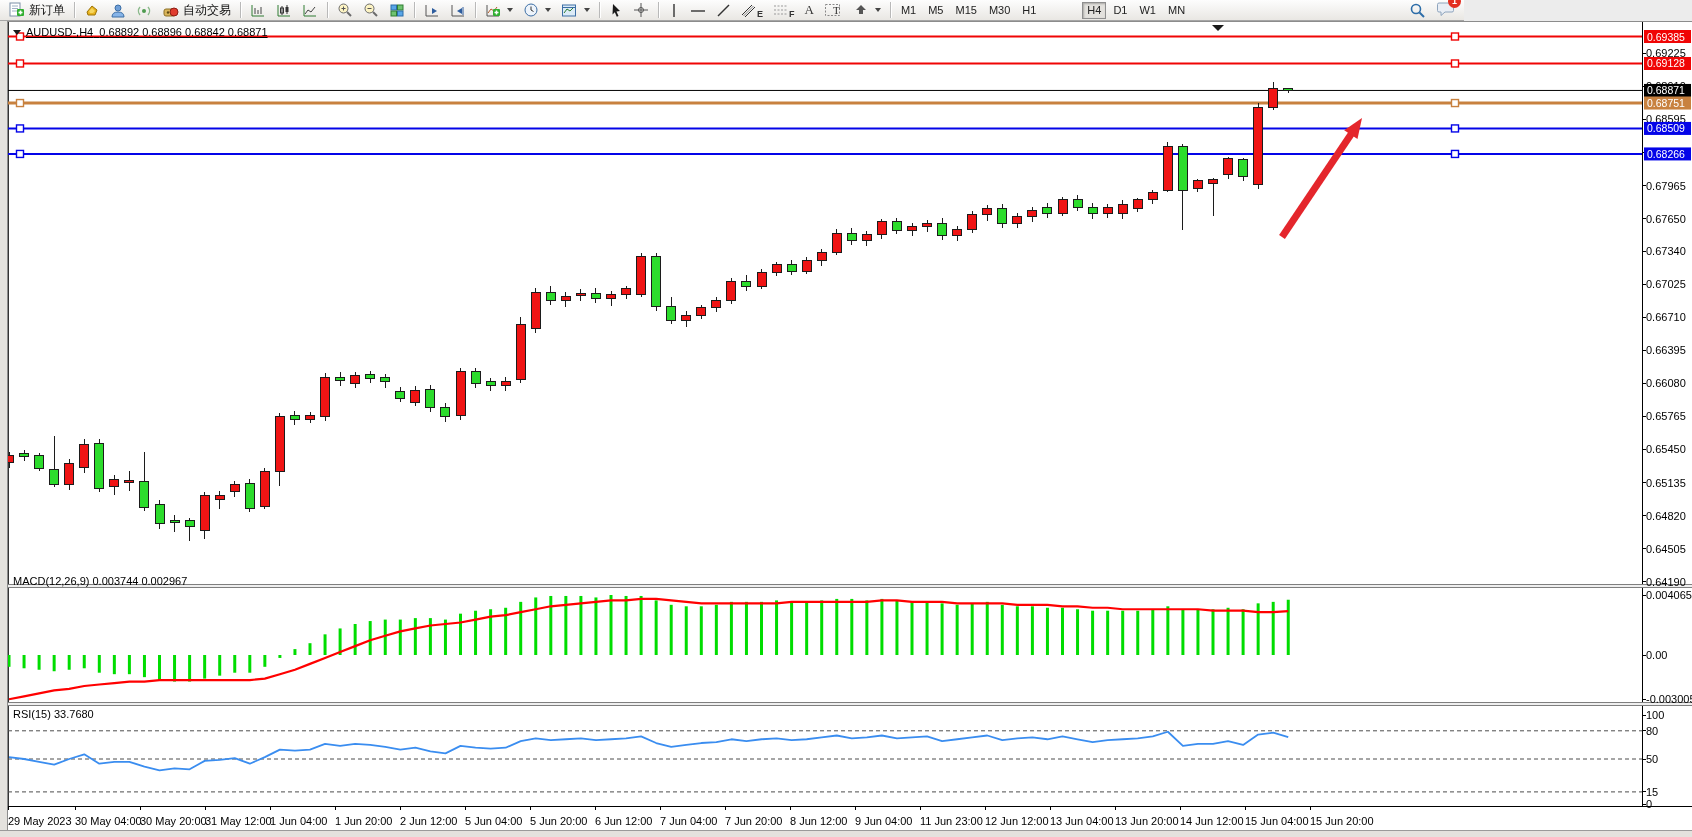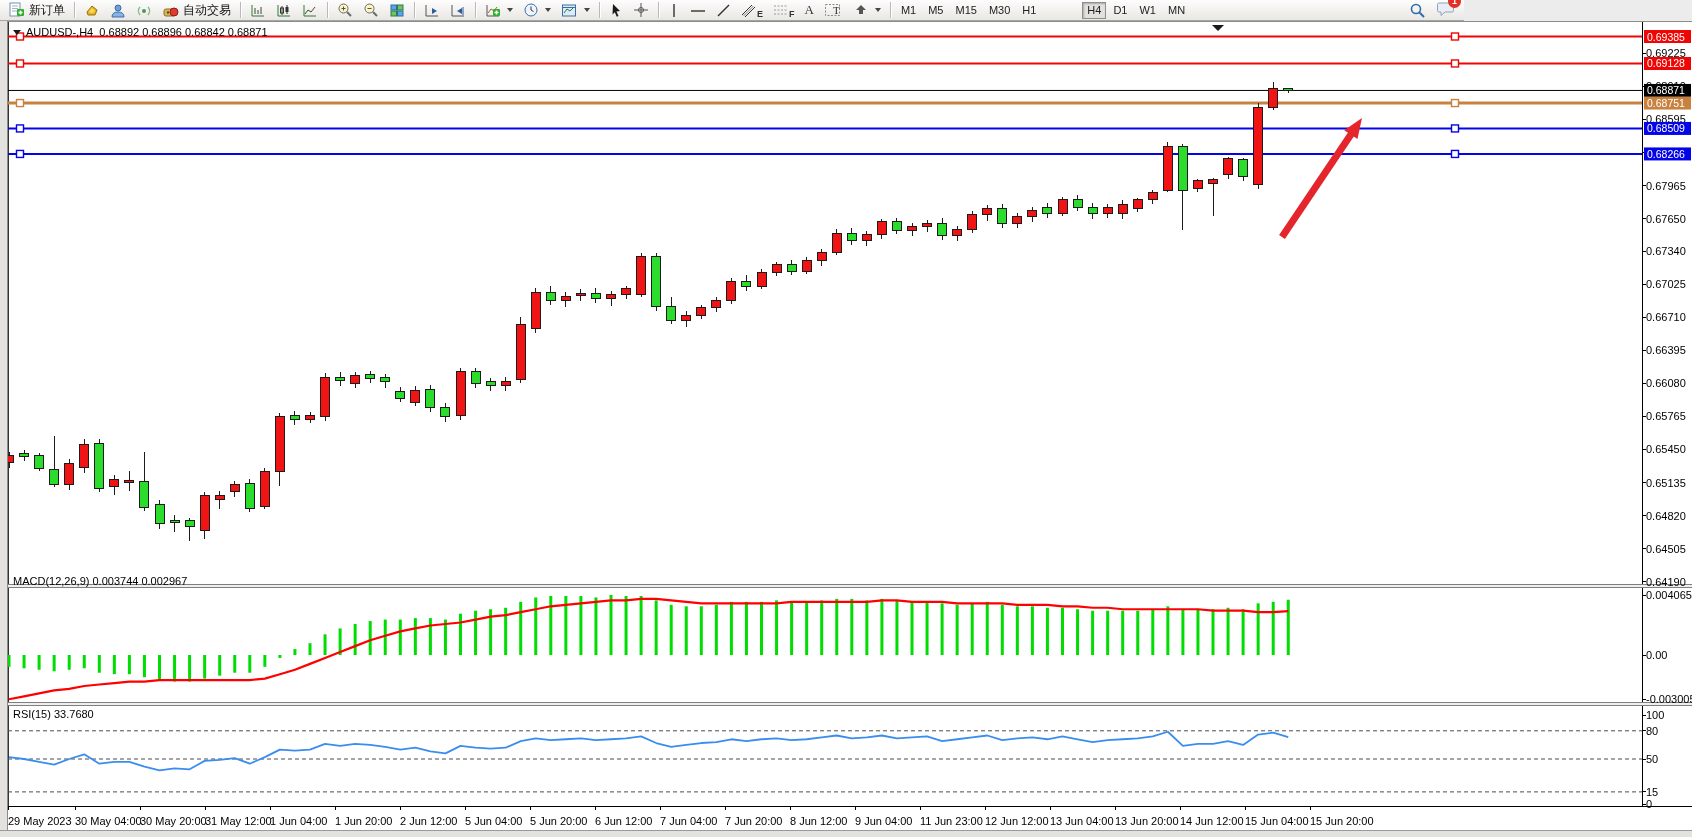--- a/index.html
+++ b/index.html
@@ -668,21 +668,21 @@
           <text x="1647" y="132.43904921817665" font-family="Liberation Sans, sans-serif" font-size="10.5" fill="#fff">0.68509</text>
           <rect x="1644" y="147.44015111764077" width="47" height="13" fill="#0404e8"></rect>
           <text x="1647" y="157.94015111764077" font-family="Liberation Sans, sans-serif" font-size="10.5" fill="#fff">0.68266</text>
         </g>
         <polygon points="1212,25 1224,25 1218,31" fill="#1a1a1a"></polygon>
         <g>
           <line x1="1282" y1="237" x2="1353.0733634423987" y2="131.27837187943211" stroke="#e4262c" stroke-width="7"></line>
           <polygon points="1362,118 1357.4808902427144,139.06128312809085 1344.2025183632823,130.13464657048945" fill="#e4262c"></polygon>
         </g>
       </svg>
-    <div class="overlay-label" style="left:13px;top:5px;">
+    <div class="overlay-label" style="left:13px;top:5px;text-decoration:underline;">
       <span class="title-tri"></span><span>AUDUSD-,H4</span>&nbsp;&nbsp;<span>0.68892 0.68896 0.68842 0.68871</span>
     </div>
     <div class="overlay-label" style="left:13px;top:554px;">
       <span>MACD(12,26,9)</span>&nbsp;<span>0.003744 0.002967</span>
     </div>
     <div class="overlay-label" style="left:13px;top:687px;">
       <span>RSI(15)</span>&nbsp;<span>33.7680</span>
     </div>
   </div>
 

